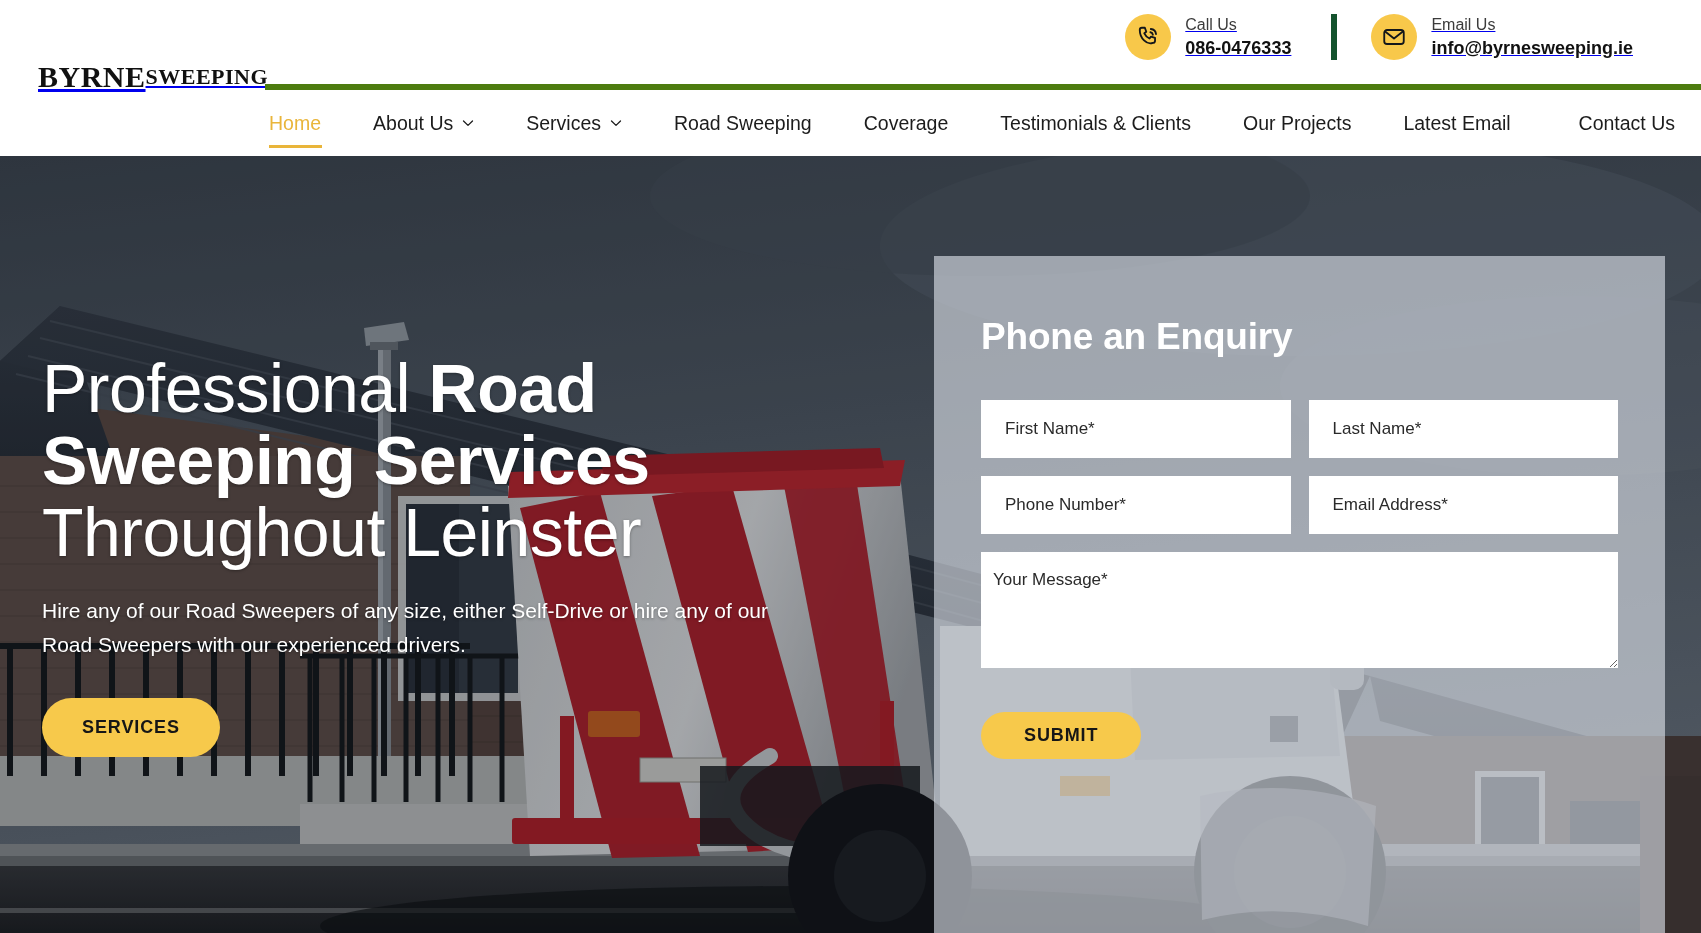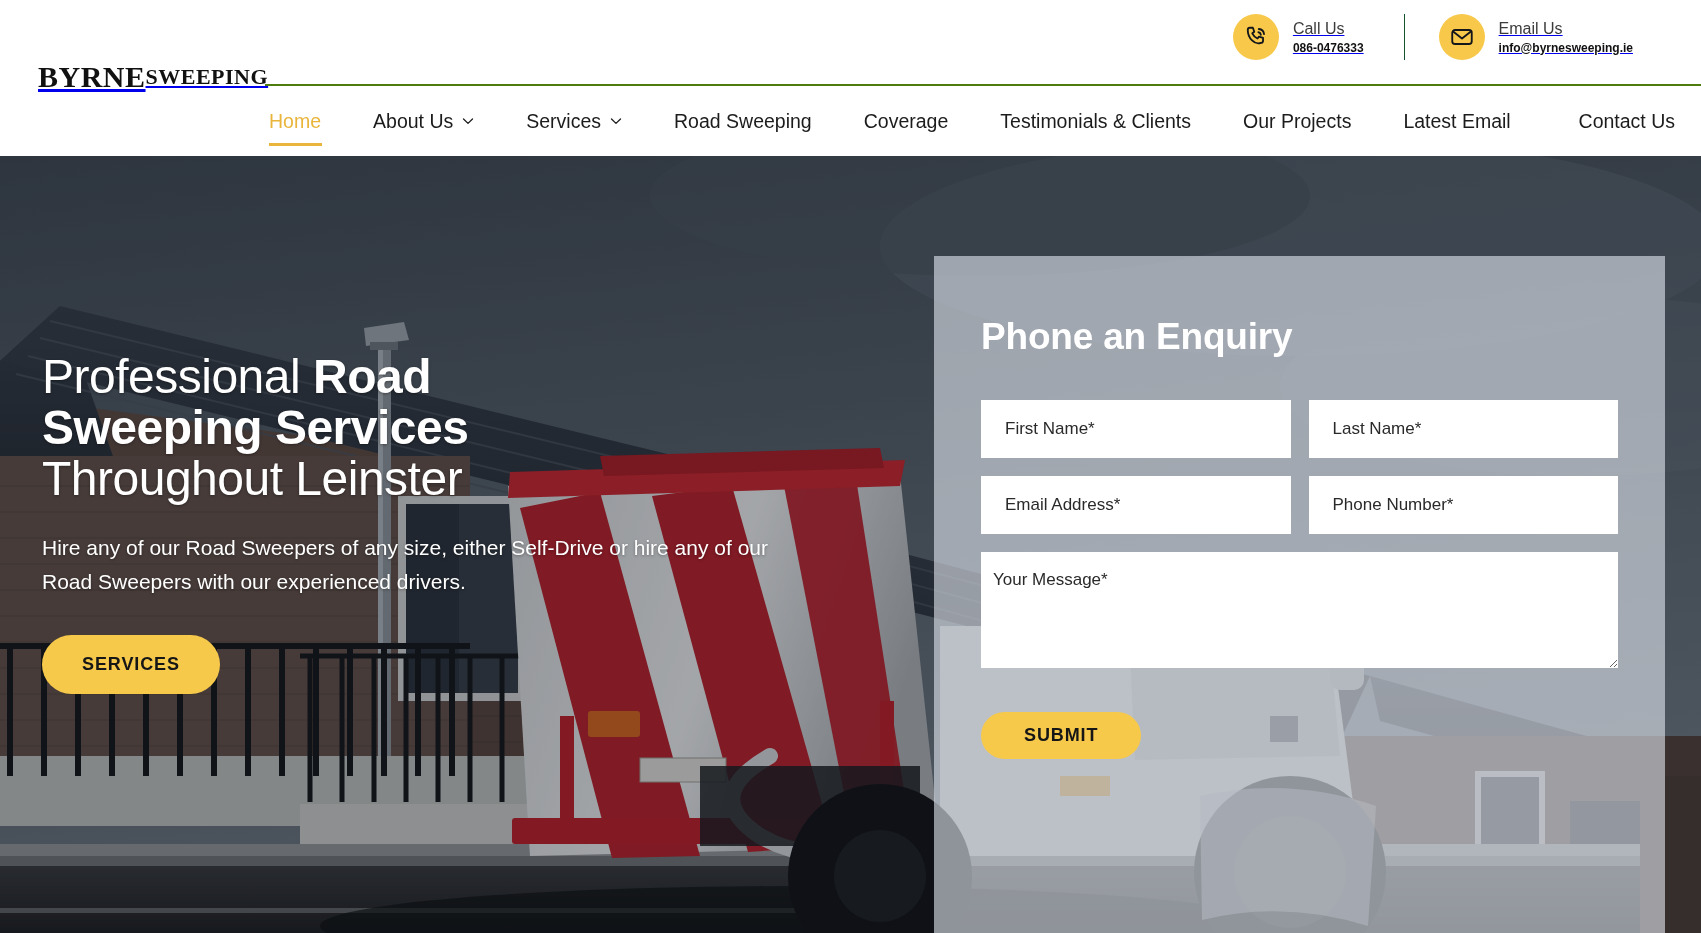--- a/index.html
+++ b/index.html
@@ -52,37 +52,37 @@
     position: absolute;
     right: 34px; top: 14px;
     display: flex;
     align-items: center;
     gap: 0px;
   }
   .contact-item {
     display: flex; align-items: center; gap: 14px;
     padding: 0 34px;
   }
-  .contact-item.first { border-right: 1px solid #14532d; padding-right: 40px; }
+  .contact-item.first { border-right: 6px solid #14532d; padding-right: 40px; }
   .contact-icon {
     width: 46px; height: 46px; border-radius: 50%;
     background: #F7C košto;
     background: #F8C84A;
     display: flex; align-items: center; justify-content: center;
     flex: 0 0 auto;
   }
   .contact-text { display: flex; flex-direction: column; line-height: 1.25; }
   .contact-label { font-size: 16px; color: #3b3b3b; }
-  .contact-value { font-size: 12px; font-weight: bold; color: #111; margin-top: 2px; }
+  .contact-value { font-size: 18px; font-weight: bold; color: #111; margin-top: 2px; }
 
   
   .nav {
     position: absolute;
     left: 265px; right: 0; top: 84px;
-    border-top: 2px solid #4d7c0f;
+    border-top: 6px solid #4d7c0f;
     height: 72px;
     display: flex;
     align-items: center;
     padding-left: 4px;
   }
   .nav-list { display: flex; align-items: center; gap: 0; list-style: none; width:100%; }
   .nav-item {
     position: relative;
     display: flex; align-items: center; gap: 9px;
     padding: 0 26px;
@@ -120,21 +120,21 @@
 
   .hero-copy {
     position: absolute;
     left: 42px; top: 196px;
     width: 800px;
     z-index: 5;
     color: #fff;
     text-shadow: 0 1px 3px rgba(0,0,0,0.35);
   }
   .hero-title {
-    font-size: 48px;
+    font-size: 68px;
     line-height: 1.06;
     letter-spacing: -0.5px;
     font-weight: 300;
   }
   .hero-title .bold { font-weight: 700; }
   .hero-sub {
     margin-top: 26px;
     font-size: 21px;
     line-height: 1.62;
     max-width: 740px;
@@ -500,22 +500,22 @@
 
     <div class="form-panel">
       <h2 class="form-title">Phone an Enquiry</h2>
 
       <div class="form-row">
         <input class="field" type="text" placeholder="First Name*" style="">
         <input class="field" type="text" placeholder="Last Name*" style="">
       </div>
 
       <div class="form-row">
+        <input class="field" type="tel" placeholder="Phone Number*" style="">
         <input class="field" type="email" placeholder="Email Address*" style="">
-        <input class="field" type="tel" placeholder="Phone Number*" style="">
       </div>
 
       <textarea class="field-area" placeholder="Your Message*" style=""></textarea>
 
       <button class="btn-submit">SUBMIT</button>
     </div>
 
   </section>
 </div>
 

